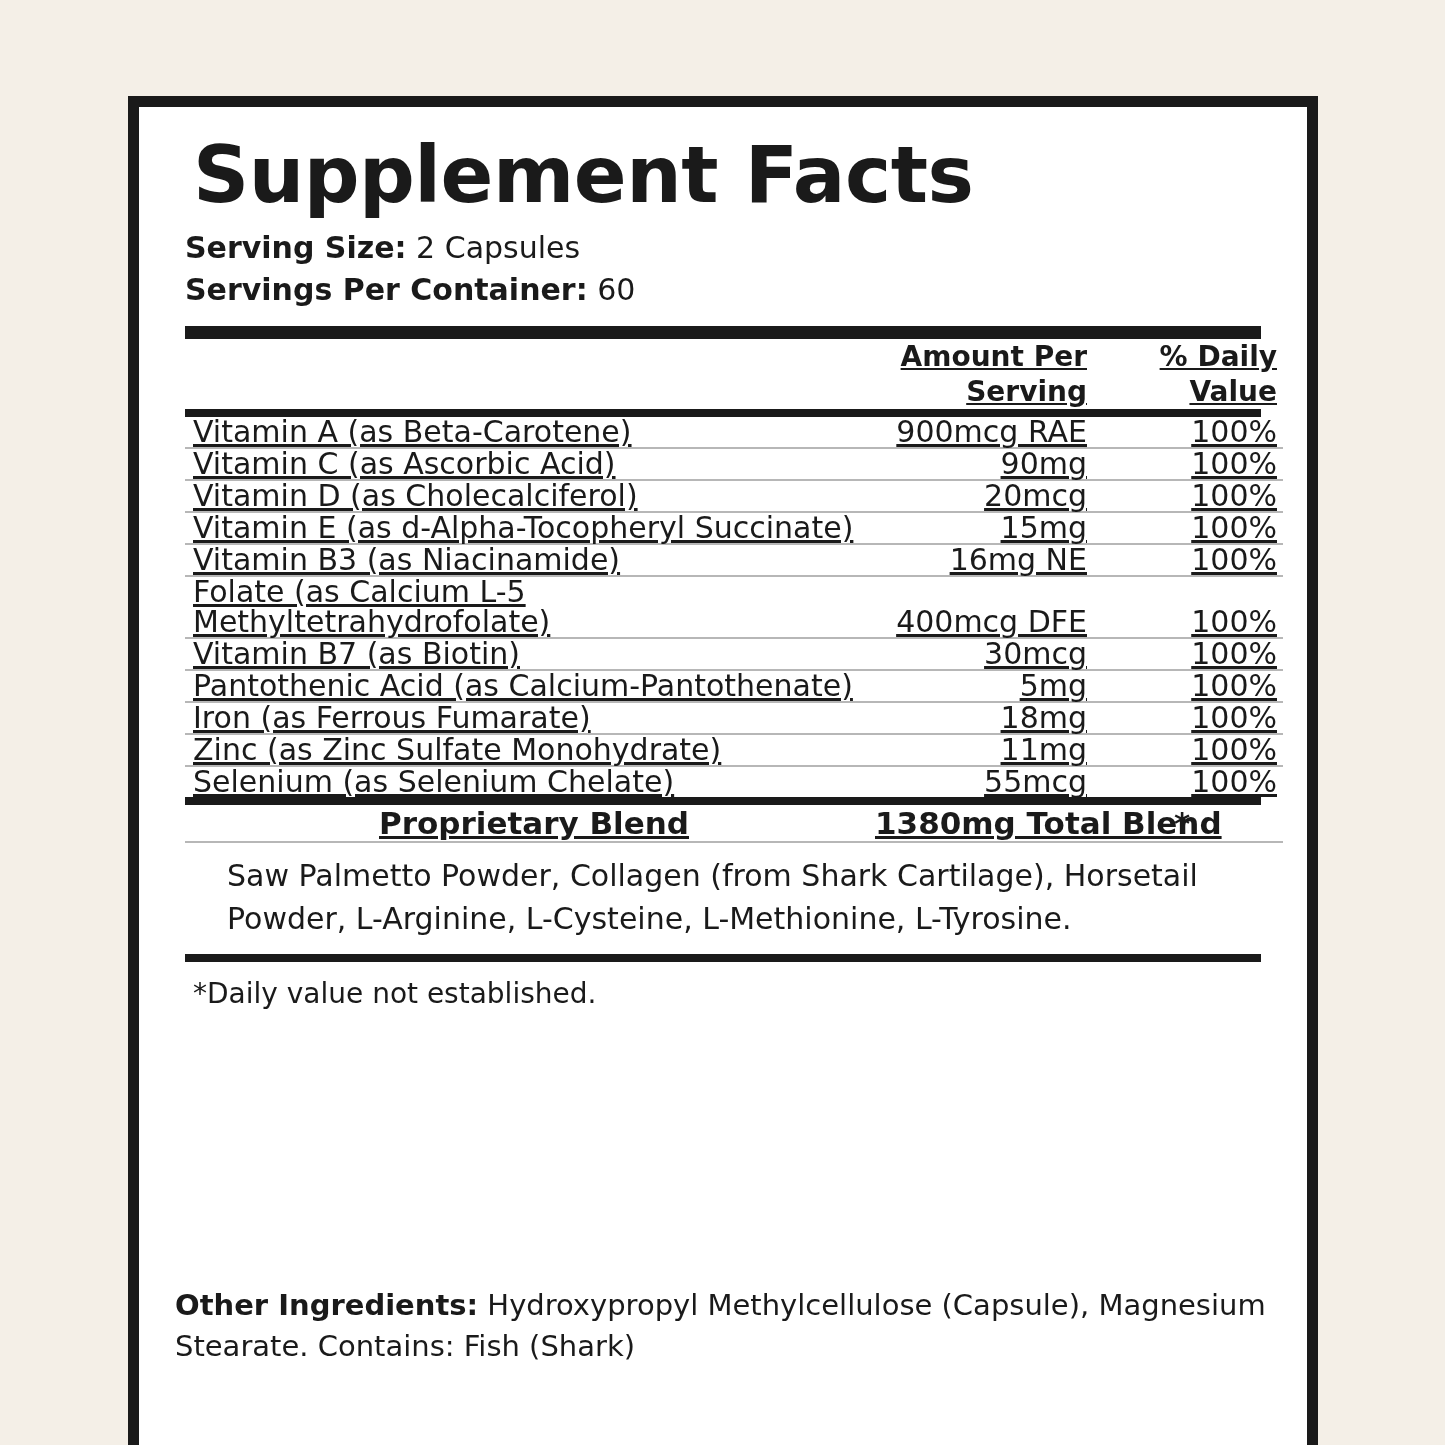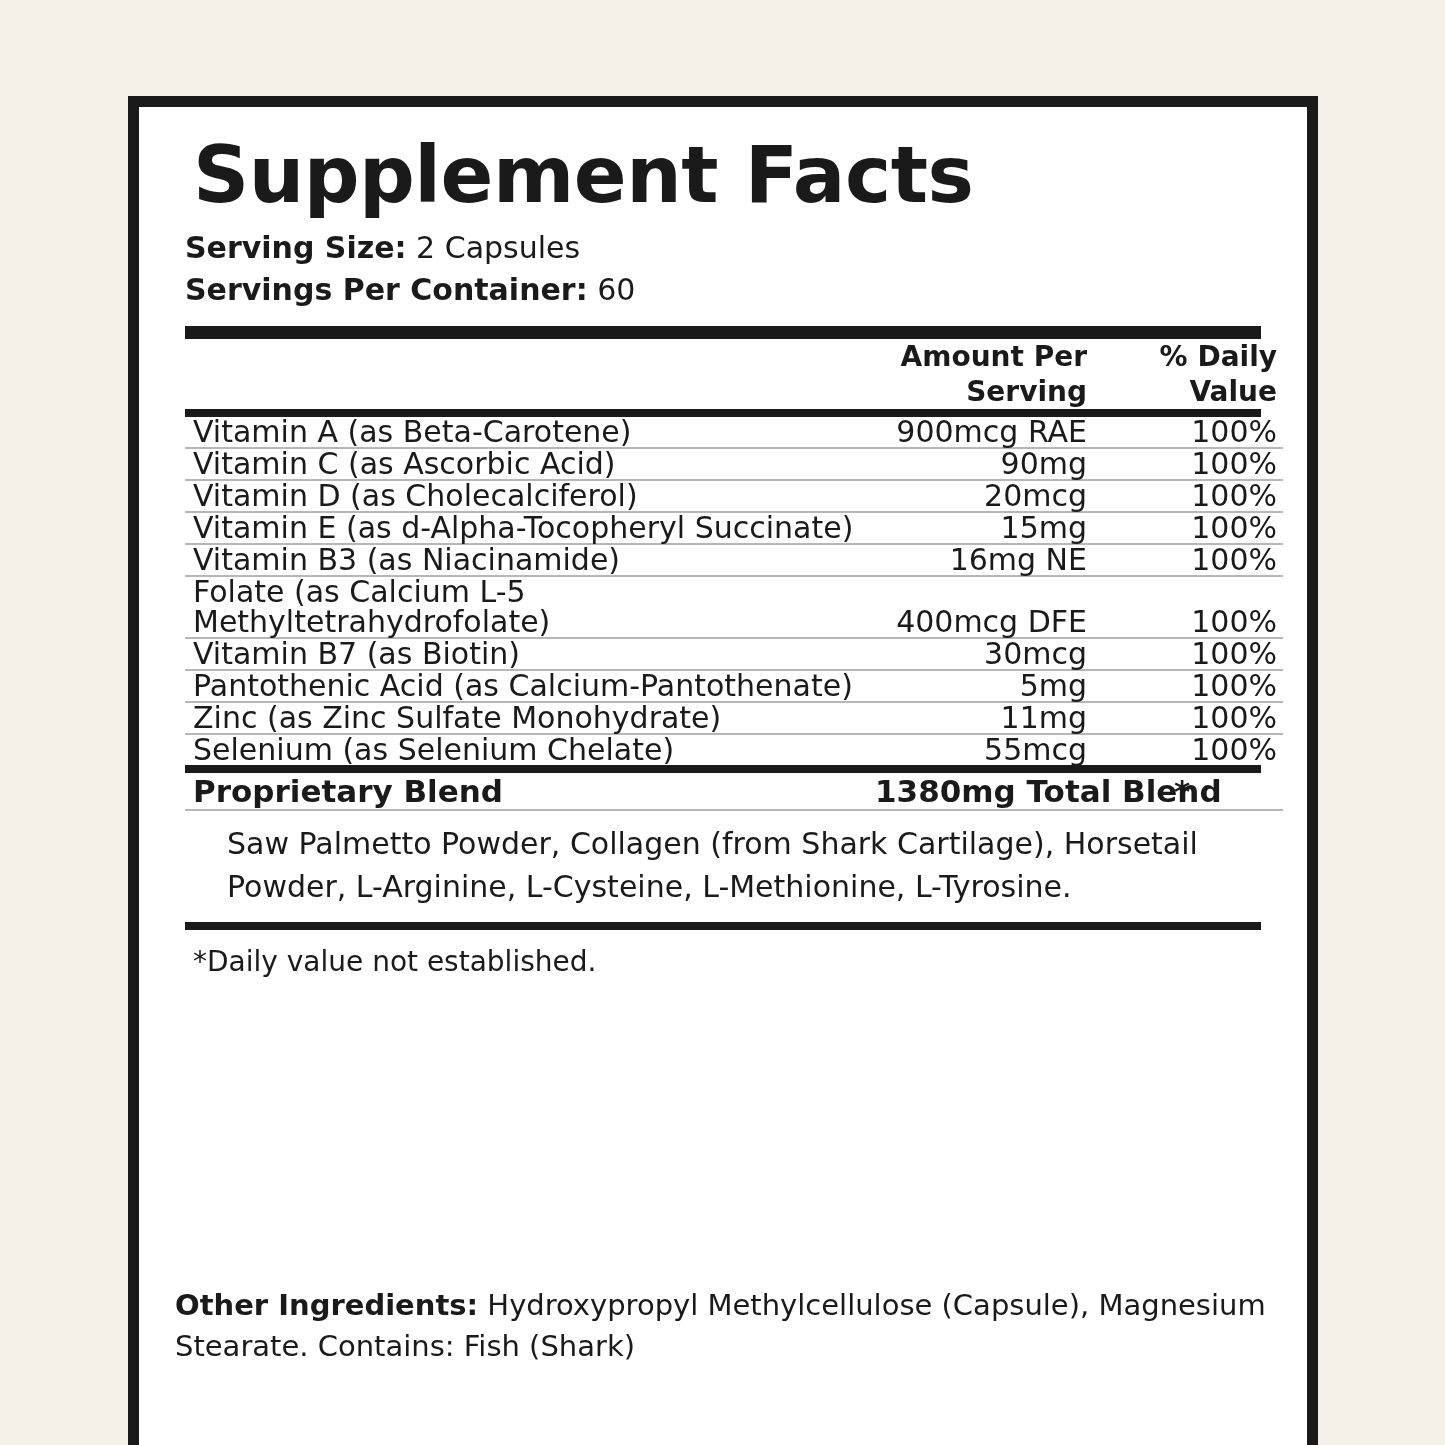--- a/index.html
+++ b/index.html
@@ -57,20 +57,21 @@
     background: #1a1a1a;
   }
   table.facts {
     width: 100%;
     border-collapse: collapse;
     table-layout: fixed;
   }
   table.facts td, table.facts th {
     padding: 0;
     vertical-align: bottom;
+    text-decoration: underline;
   }
   .col-name { width: 690px; }
   .col-amt  { width: 230px; }
   .col-dv   { width: 178px; }
 
   .head-row th {
     font-size: 28px;
     font-weight: 700;
     line-height: 1.25;
     padding: 14px 0 16px 0;
@@ -90,21 +91,21 @@
   .nutrient-row td.amt  { text-align: right; padding-right: 18px; }
   .nutrient-row td.dv   { text-align: right; padding-right: 6px; }
   .nutrient-row:last-child td { border-bottom: none; margin-top: 24px; }
 
   .blend-row td {
     font-size: 31px;
     font-weight: 700;
     padding: 12px 0 12px 0;
     border-bottom: 2px solid #b7b7b7;
   }
-  .blend-row td.name { padding-left: 8px; text-align: left; }
+  .blend-row td.name { padding-left: 8px; text-align: center; }
   .blend-row td.amt  { text-align: center; padding-right: 0; white-space: nowrap; }
   .blend-row td.dv   { text-align: center; padding-right: 24px; }
 
   .blend-ingredients {
     font-size: 30px;
     line-height: 1.42;
     padding: 12px 4px 14px 8px;
     margin-left: 34px;
   }
   .footnote {
@@ -206,20 +207,25 @@
         <td class="name">Vitamin B7 (as Biotin)</td>
         <td class="amt">30mcg</td>
         <td class="dv">100%</td>
       </tr>
       <tr class="nutrient-row">
         <td class="name">Pantothenic Acid (as Calcium-Pantothenate)</td>
         <td class="amt">5mg</td>
         <td class="dv">100%</td>
       </tr>
       <tr class="nutrient-row">
+        <td class="name">Iron (as Ferrous Fumarate)</td>
+        <td class="amt">18mg</td>
+        <td class="dv">100%</td>
+      </tr>
+      <tr class="nutrient-row">
         <td class="name">Zinc (as Zinc Sulfate Monohydrate)</td>
         <td class="amt">11mg</td>
         <td class="dv">100%</td>
       </tr>
       <tr class="nutrient-row">
         <td class="name">Selenium (as Selenium Chelate)</td>
         <td class="amt">55mcg</td>
         <td class="dv">100%</td>
       </tr>
     </tbody>

